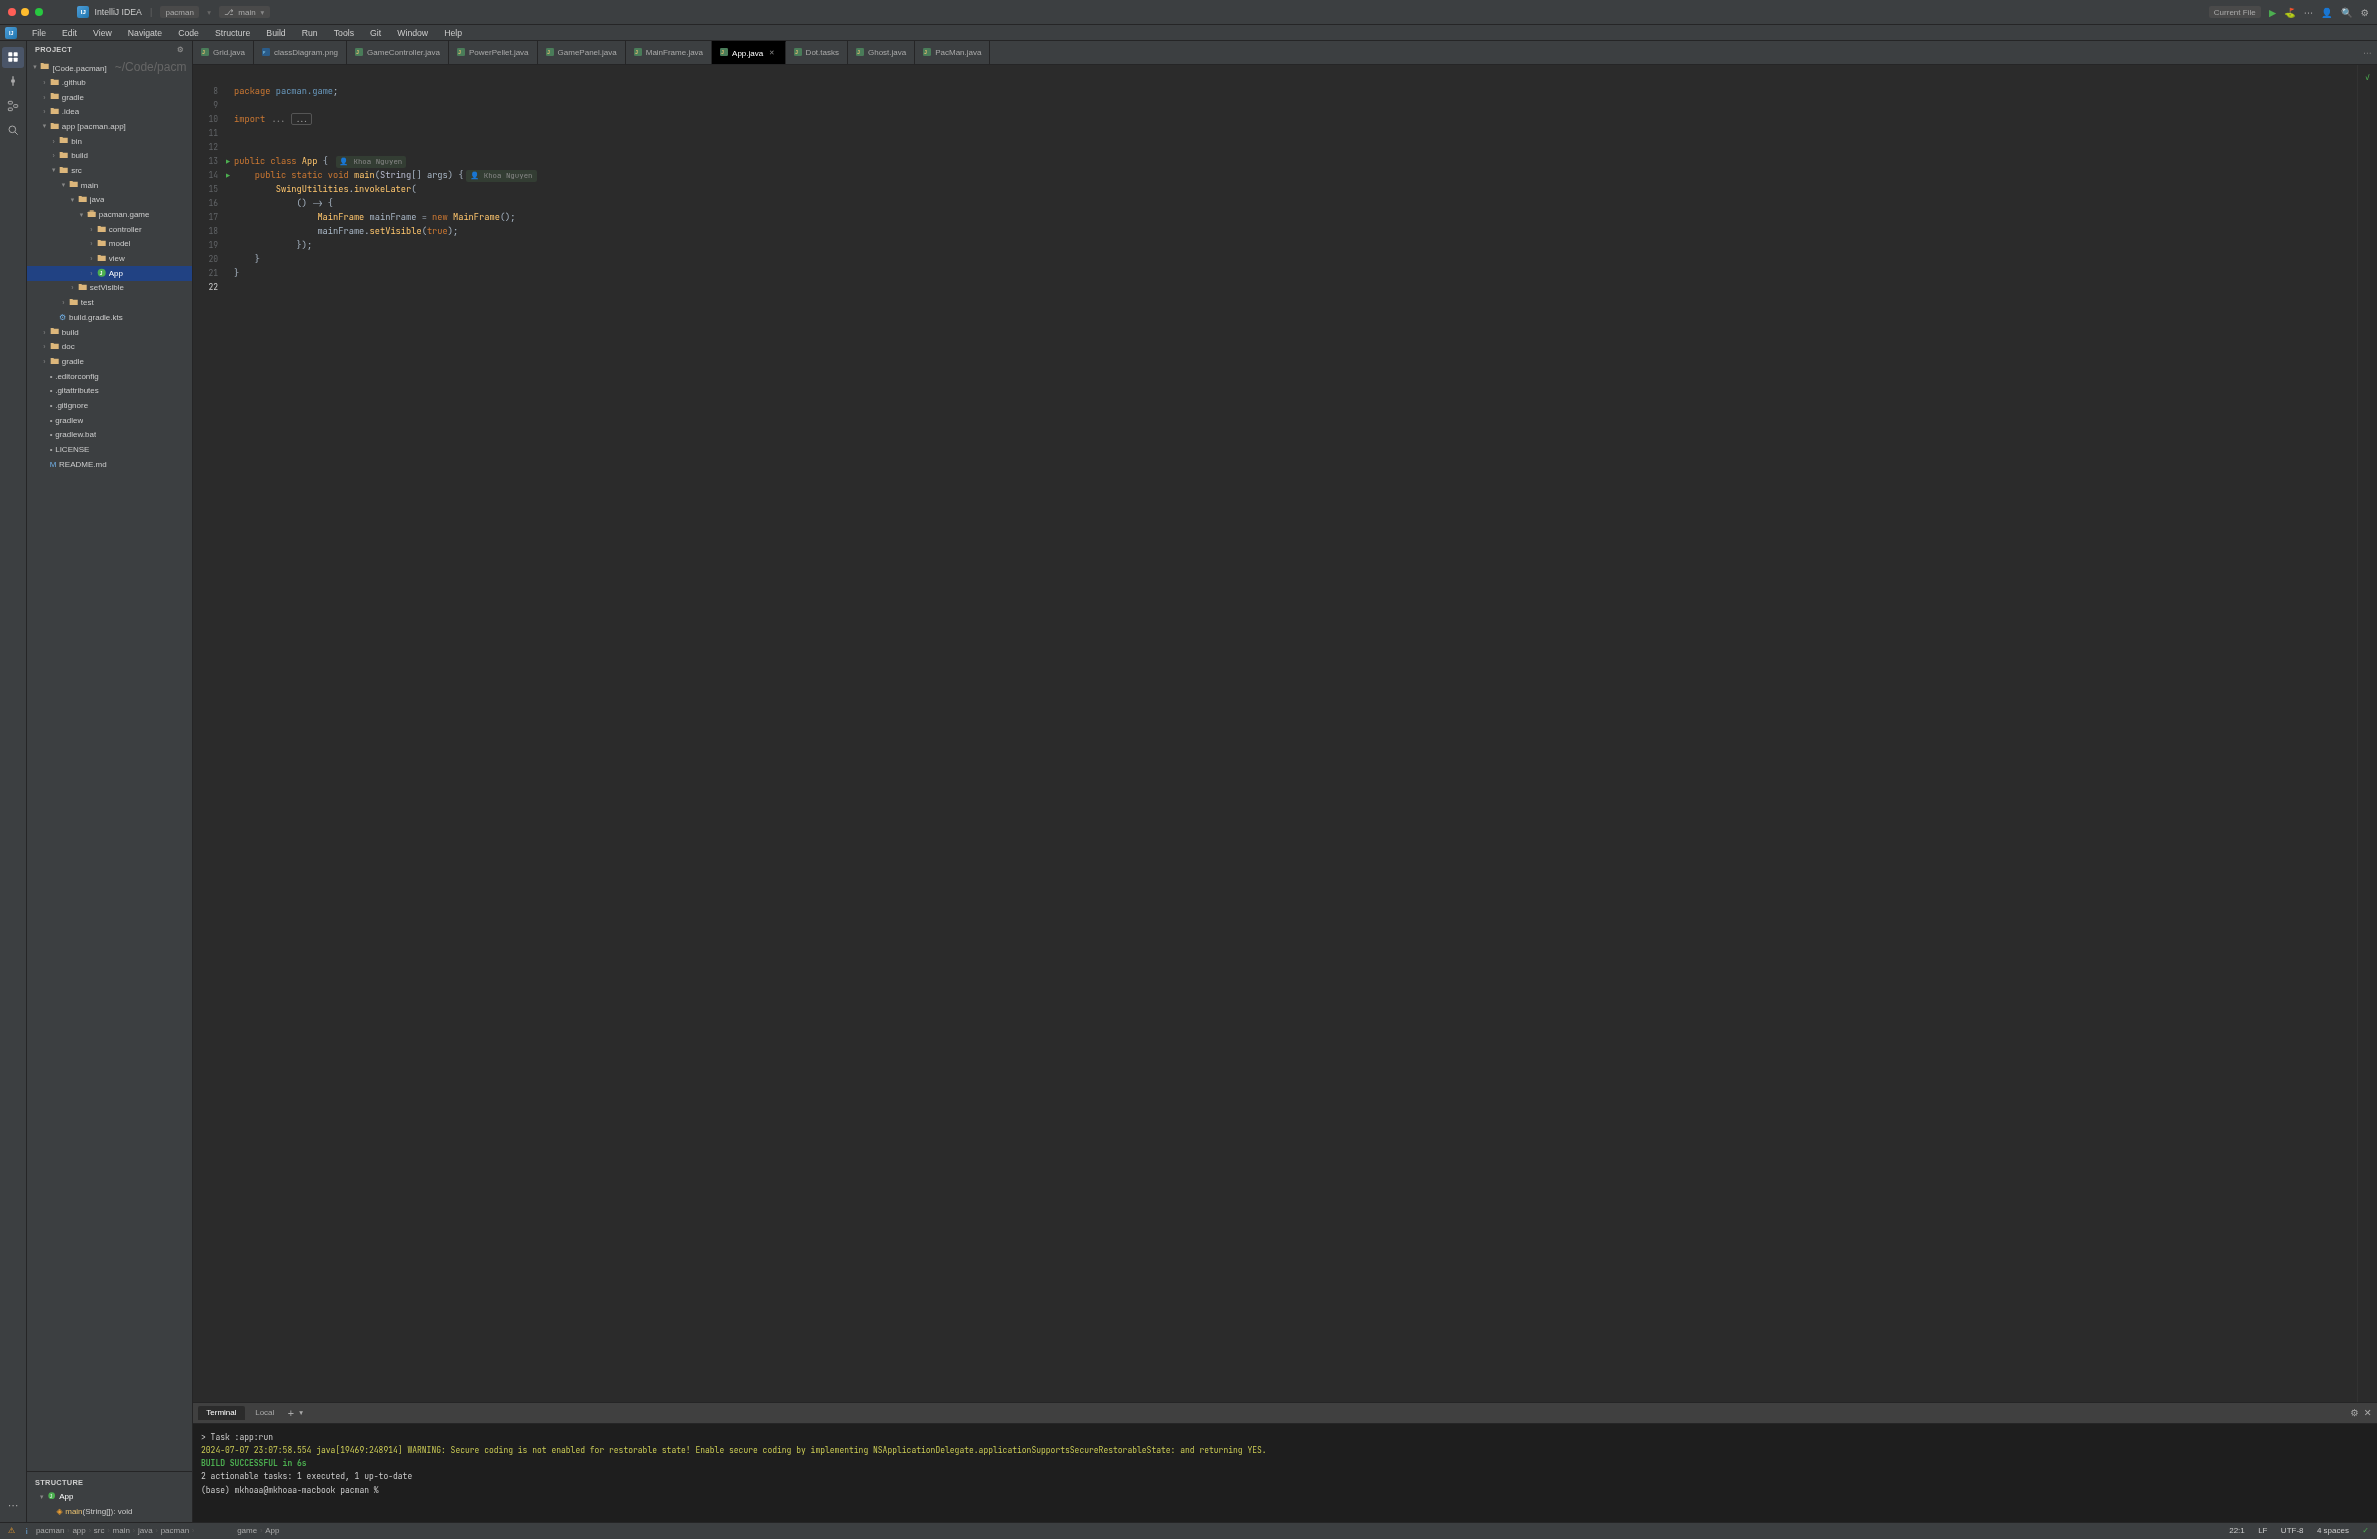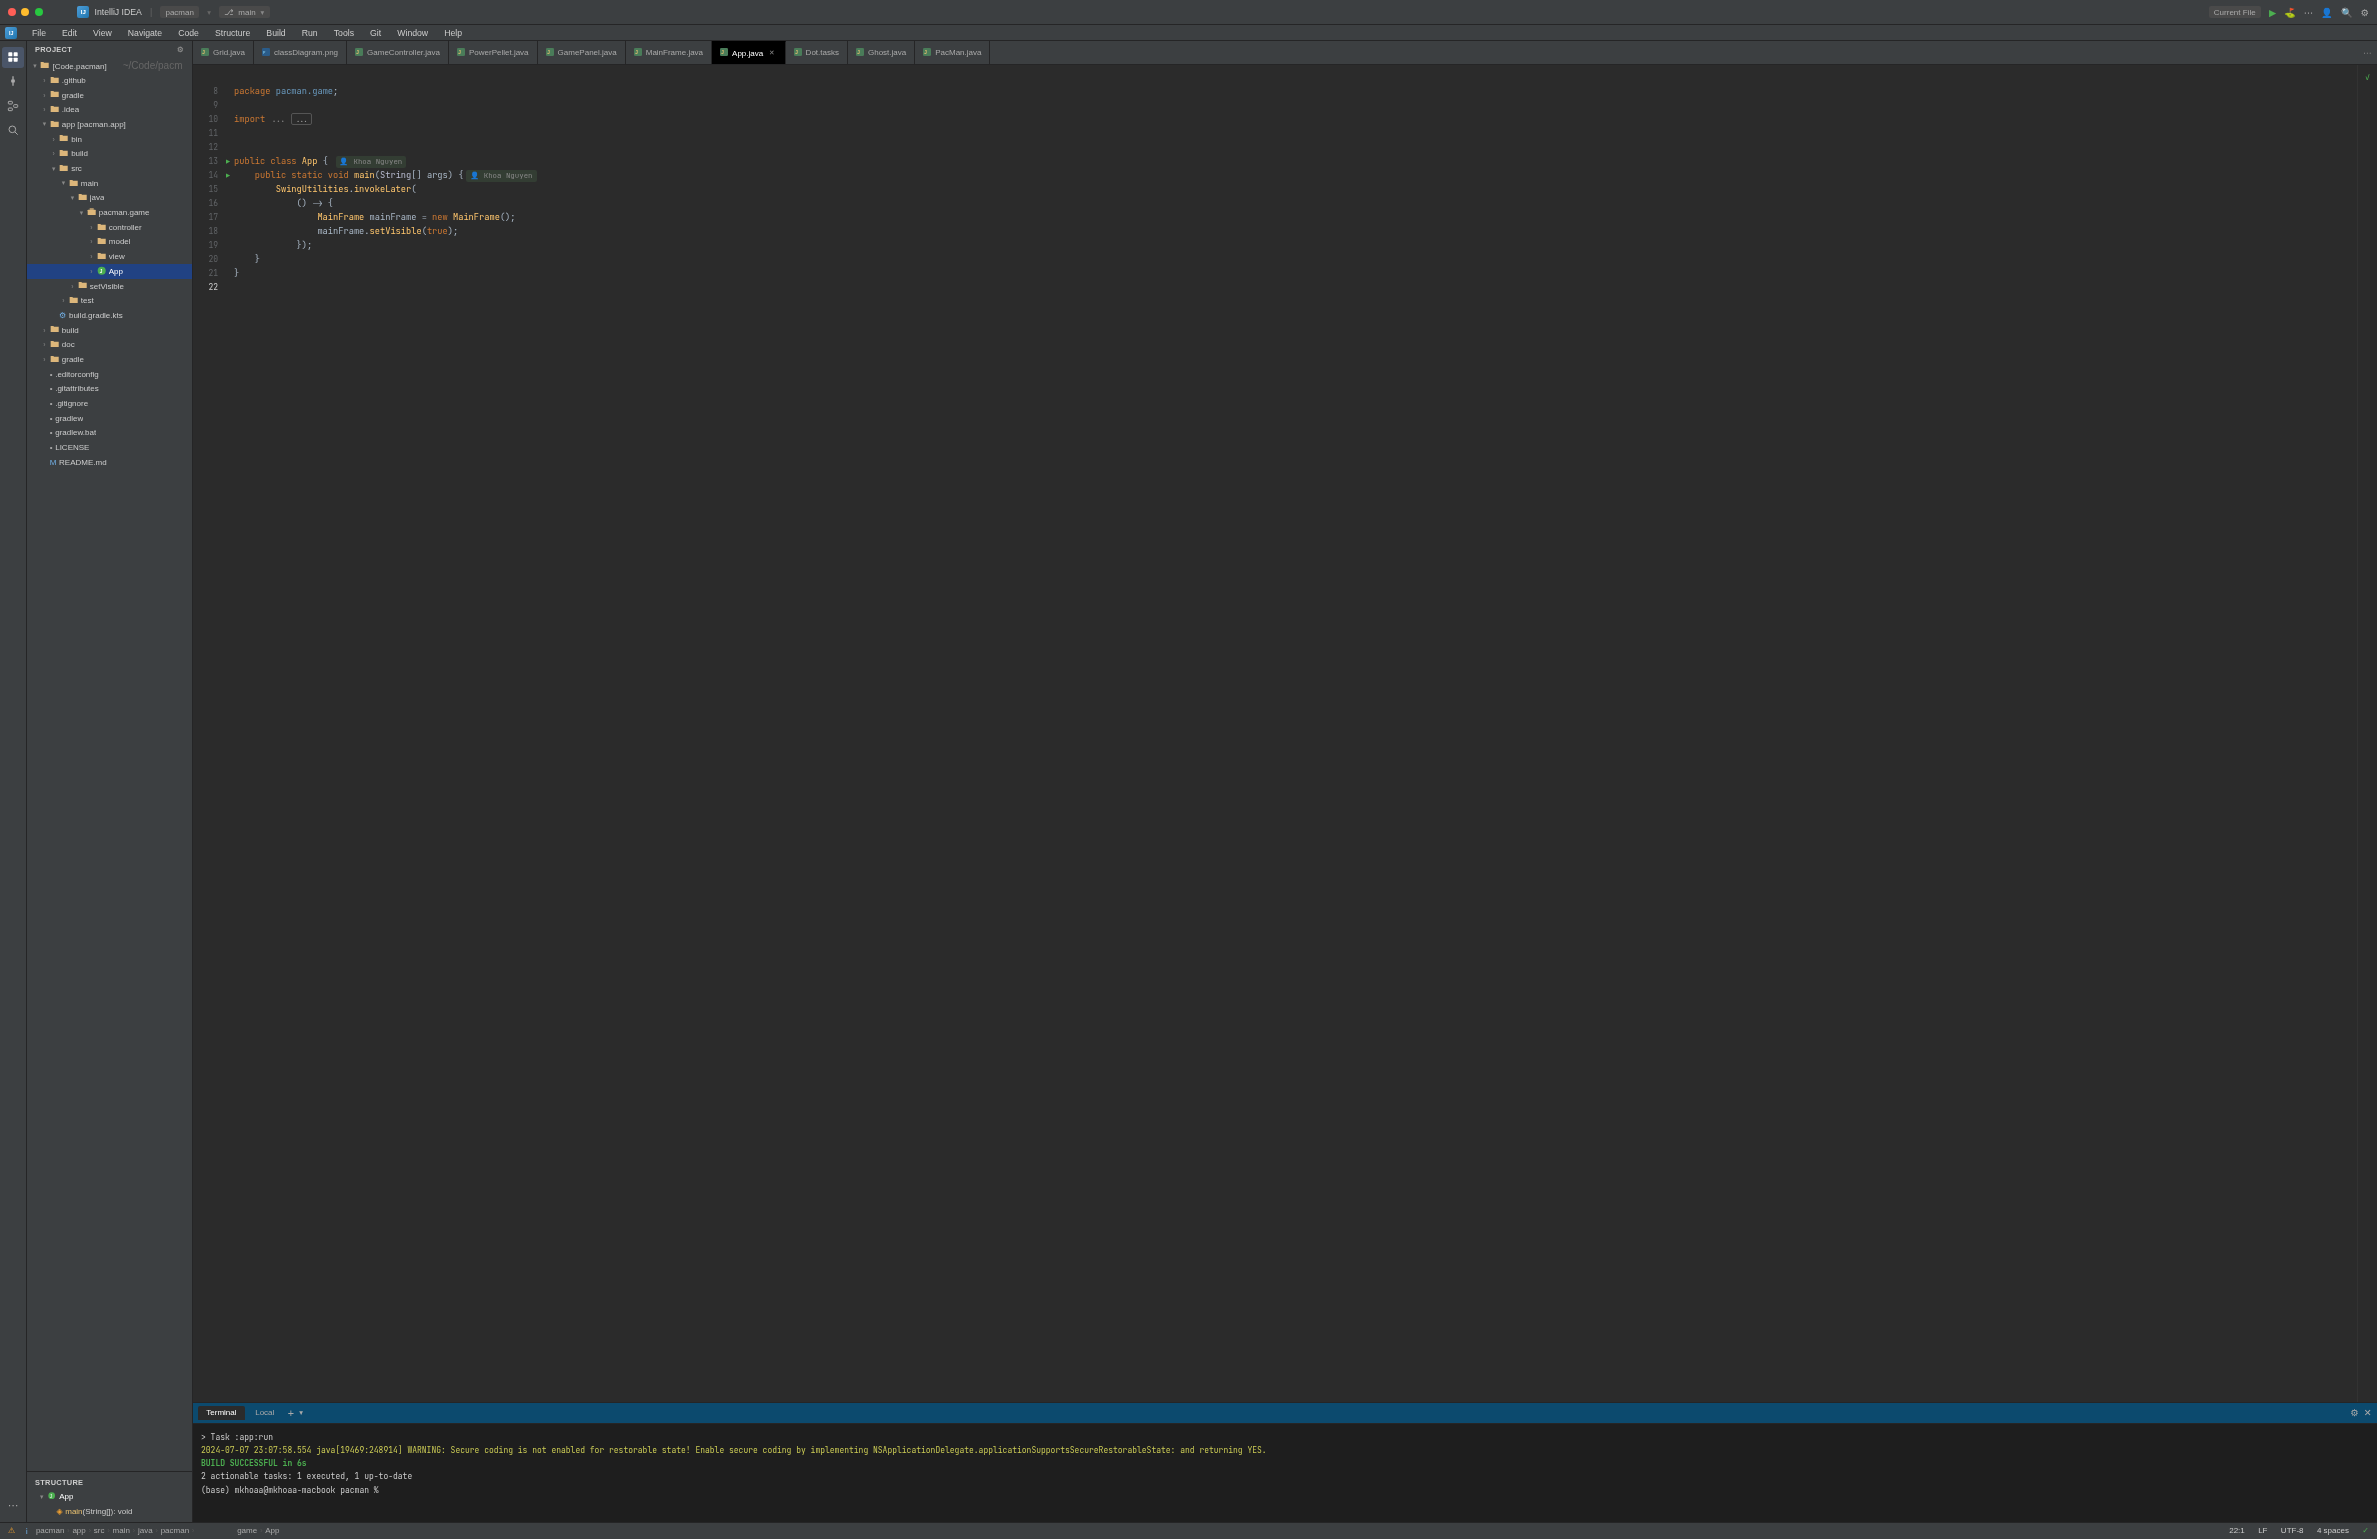--- a/index.html
+++ b/index.html
@@ -349,21 +349,21 @@
       height: 120px;
       background: #1e1e1e;
       border-top: 0.7px solid #252526;
       display: flex;
       flex-direction: column;
       flex-shrink: 0;
     }
     #bottom-tabs {
       display: flex;
       align-items: center;
-      background: #0c4a6e;
+      background: #404040;
       height: 21.4px;
       padding: 0 5.3px;
       border-bottom: 0.7px solid #252526;
       gap: 2.7px;
     }
     .bottom-tab {
       padding: 2.7px 8px;
       cursor: pointer;
       font-size: 8px;
       color: #aaa;
@@ -546,21 +546,21 @@
       <span>Project</span>
       <span style="cursor:pointer;color:#888;">⚙</span>
     </div>
     <div class="sidebar-tree" id="sidebar-tree-container">
         <div class="tree-item">
           <span class="tree-indent" style="width: 2.7px; display: inline-block;"></span>
           <span class="tree-arrow">▾</span>
           <span class="tree-icon"><svg width="9.4" height="9.4" viewBox="0 0 14 14" fill="#dcb67a">
               <path d="M1 3h4l1 1h7v8H1z"></path>
             </svg></span>
-          <span class="tree-label">[Code.pacman]<span style="color: rgb(102, 102, 102); font-size: 10px; margin-left: 16px;">~/Code/pacm</span></span>
+          <span class="tree-label">[Code.pacman]<span style="color: rgb(102, 102, 102); font-size: 12px; margin-left: 8px;">~/Code/pacm</span></span>
         </div>
         <div class="tree-item">
           <span class="tree-indent" style="width: 12px; display: inline-block;"></span>
           <span class="tree-arrow">›</span>
           <span class="tree-icon"><svg width="9.4" height="9.4" viewBox="0 0 14 14" fill="#dcb67a">
               <path d="M1 3h4l1 1h7v8H1z"></path>
             </svg></span>
           <span class="tree-label">.github</span>
         </div>
         <div class="tree-item">

